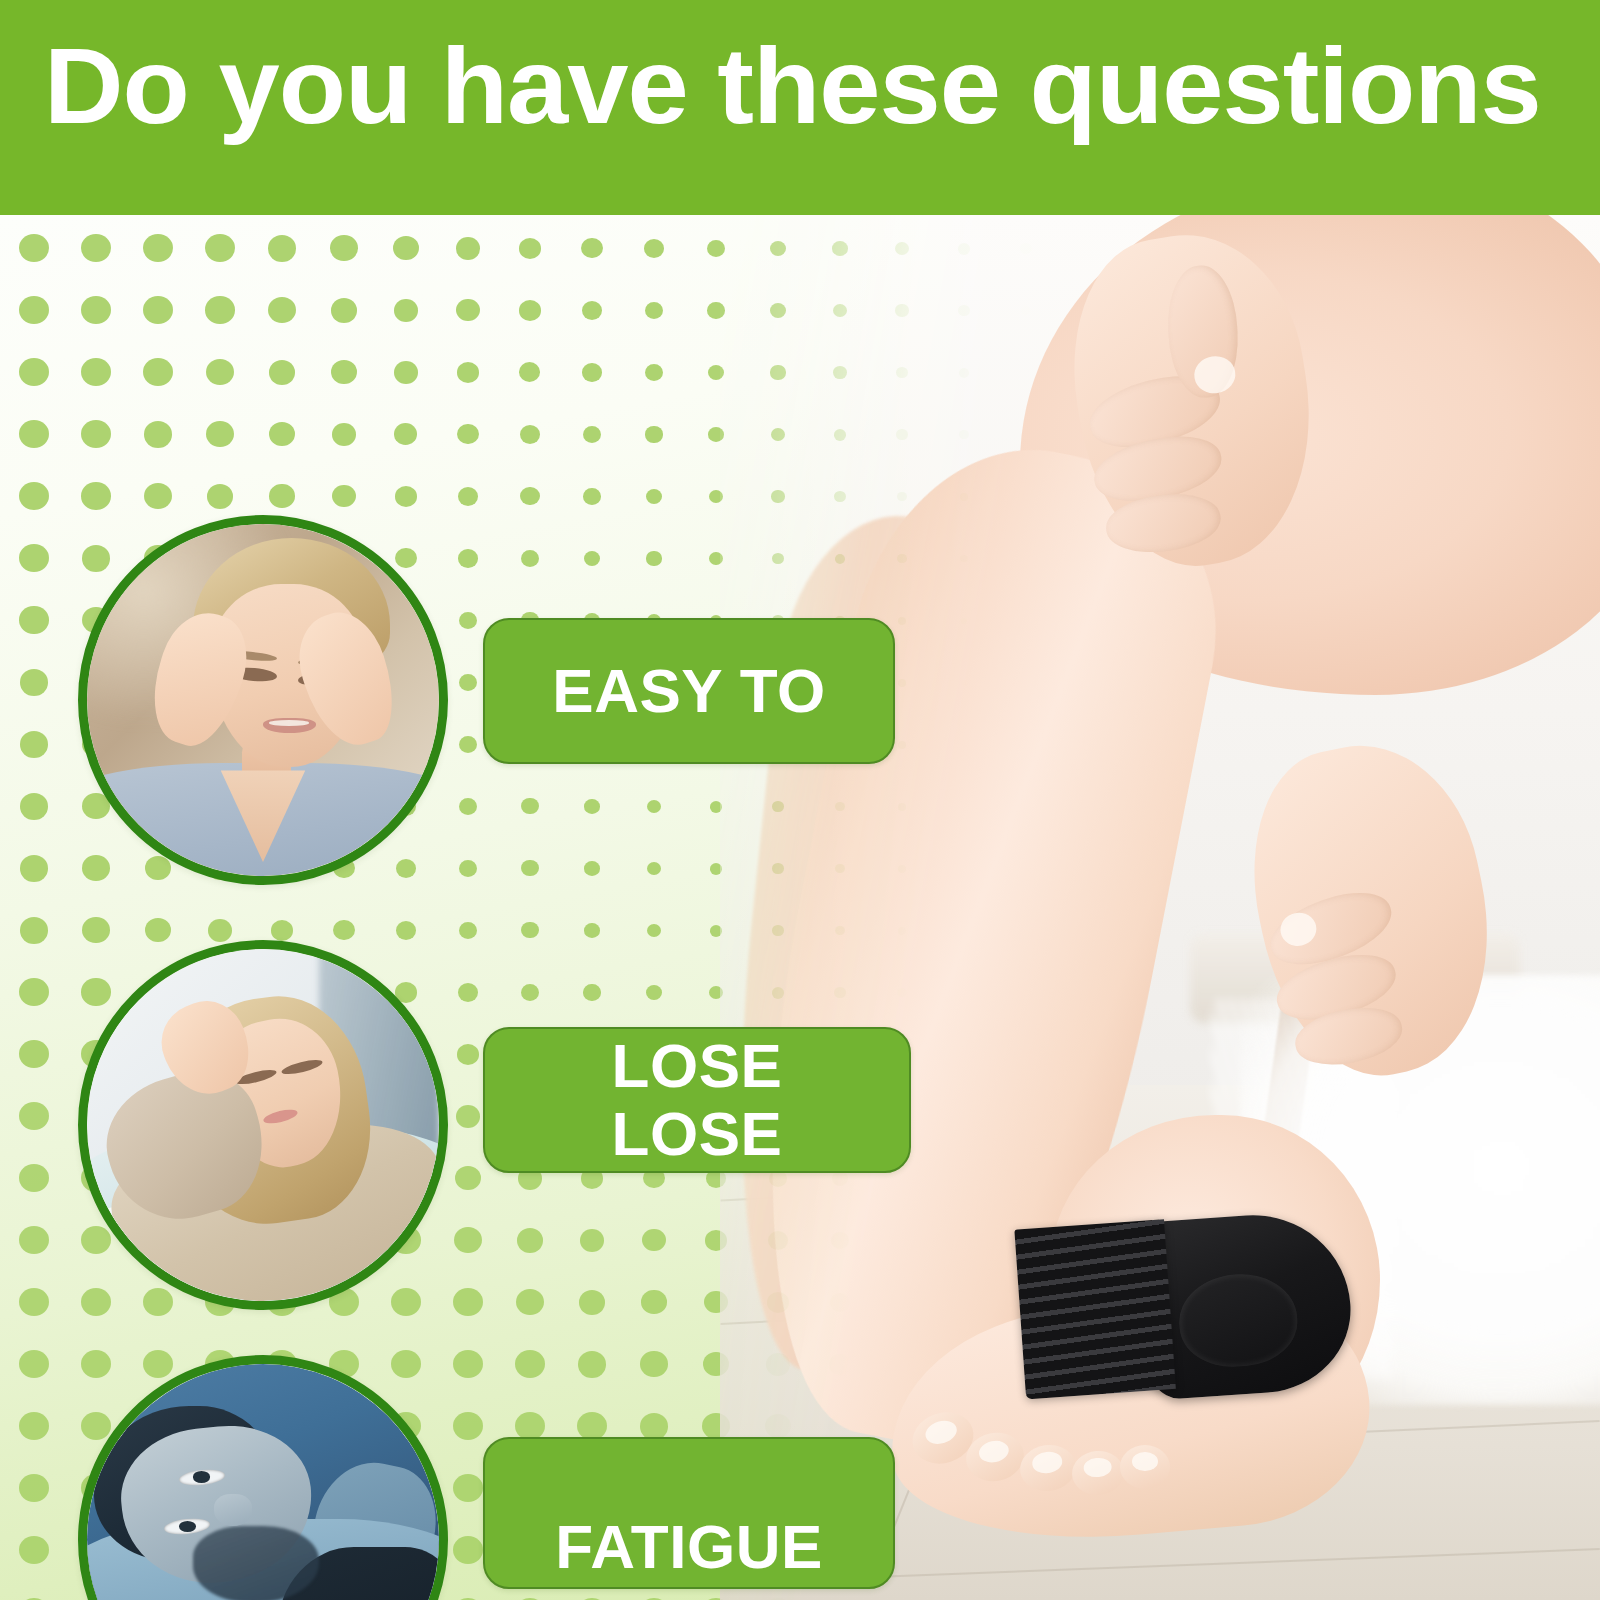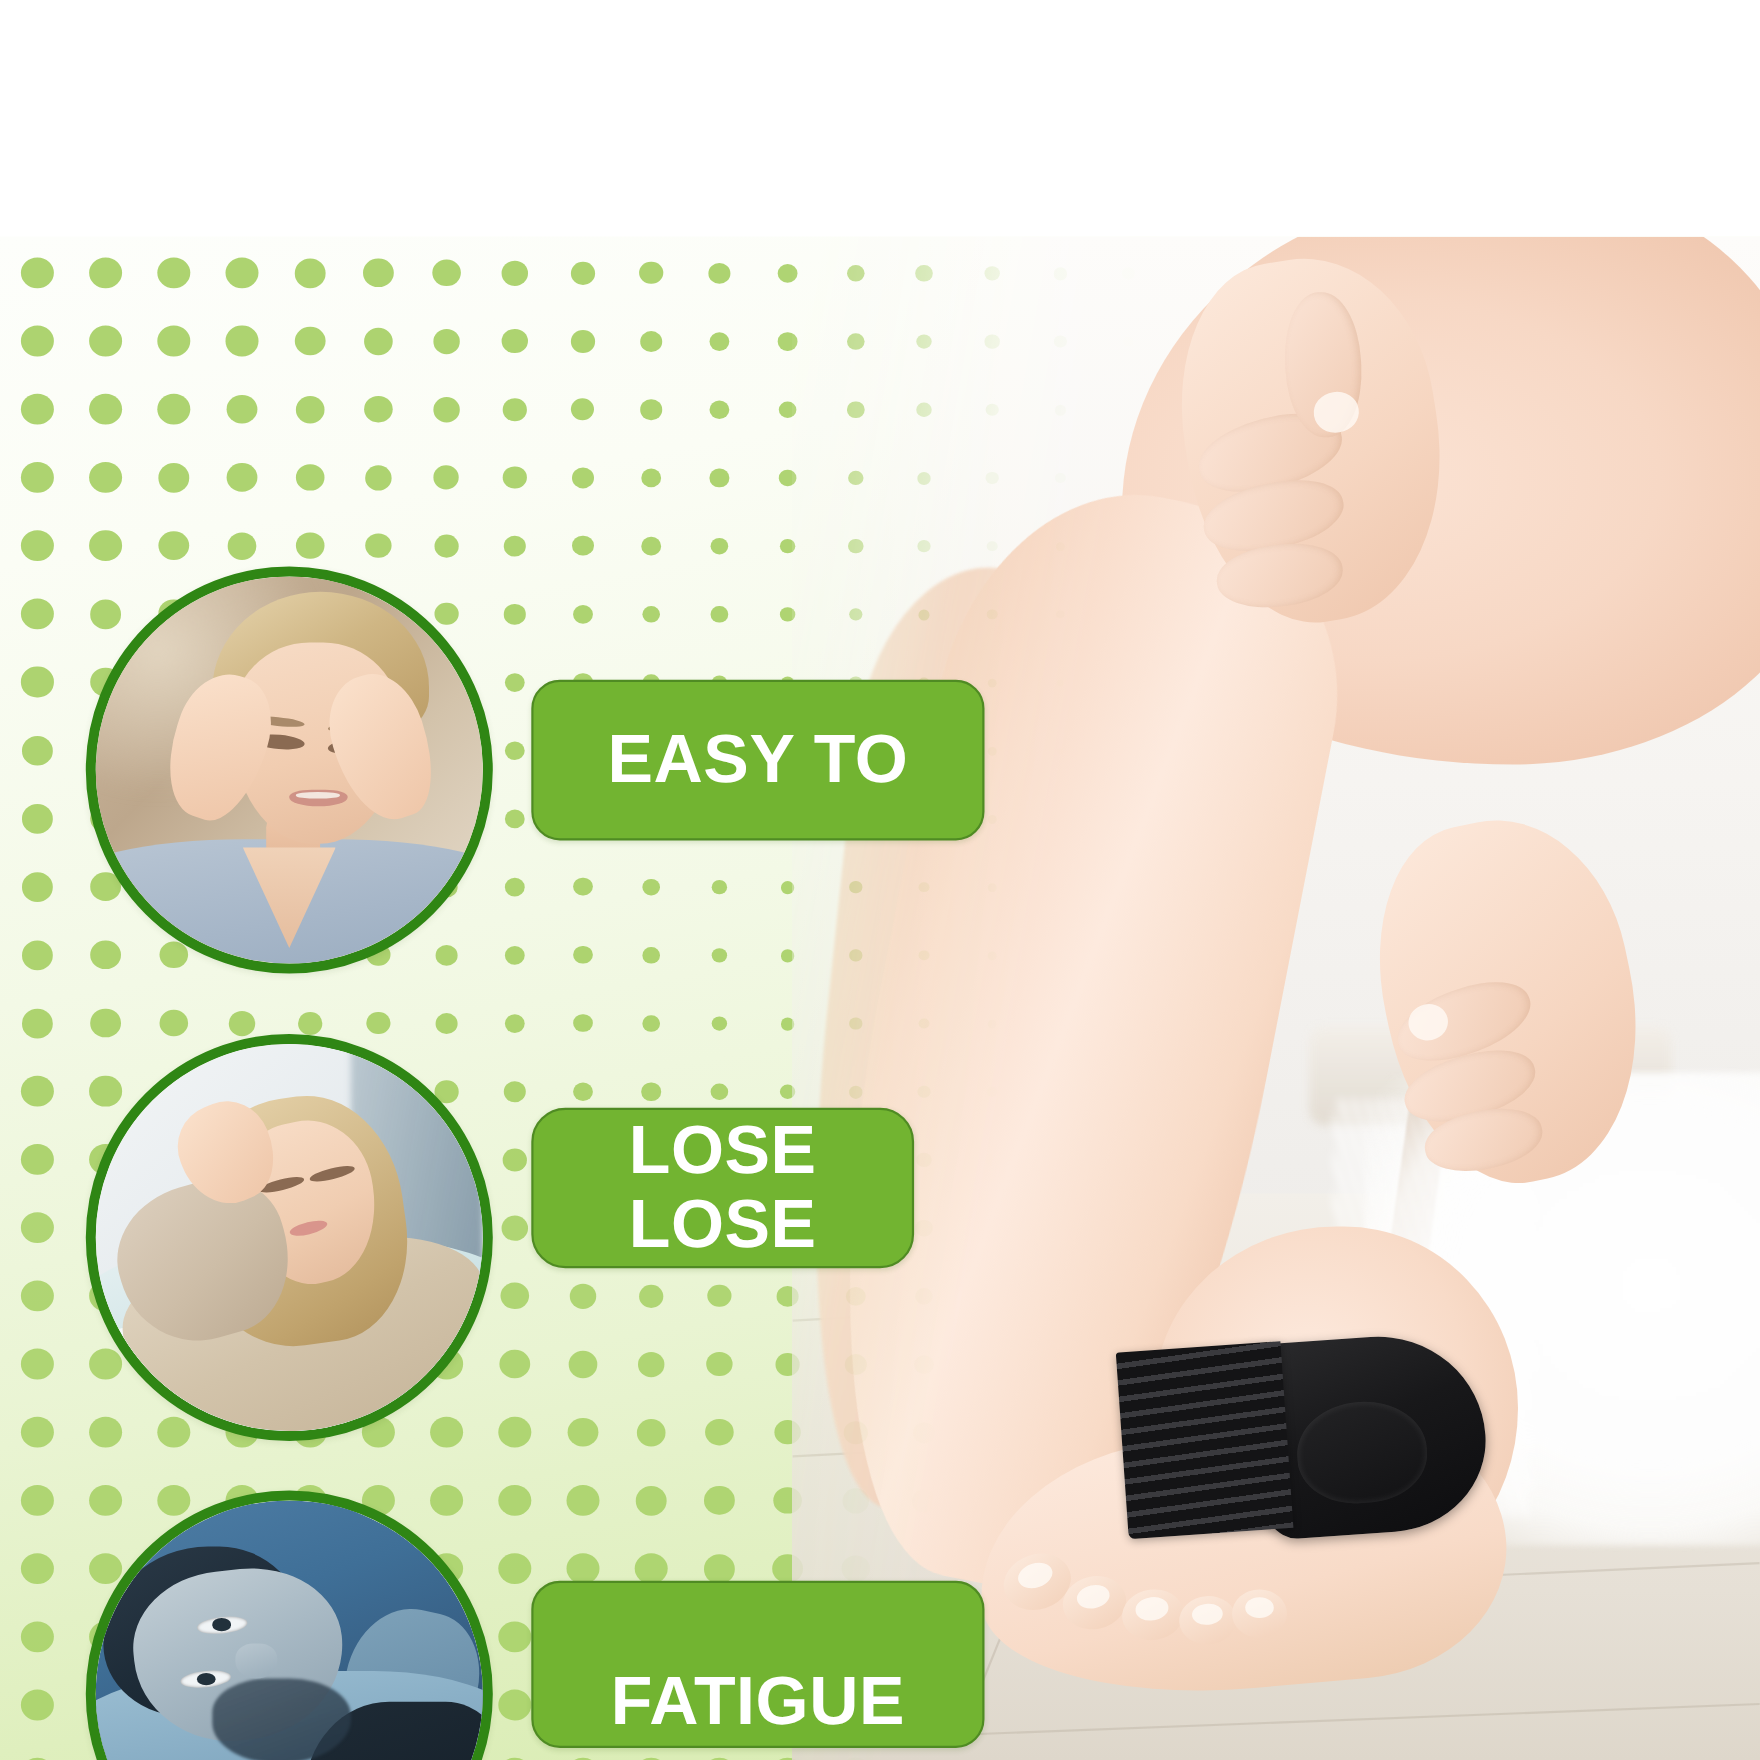--- a/index.html
+++ b/index.html
@@ -372,28 +372,31 @@
     text-align:center;
     display:flex;
     align-items:center;
     justify-content:center;
     letter-spacing:0.5px;
     box-shadow:0 2px 5px rgba(70,110,30,.16);
     padding:6px 14px;
   }
   .badge .badge-text { display:block; width:100%; }
   #badge-fatigue { left:483px; top:403px;  width:412px; height:146px; }
-  #badge-sleep   { left:483px; top:792px;  width:348px; height:146px;border-radius:31px; }
+  #badge-sleep   { left:483px; top:812px;  width:428px; height:146px; }
   #badge-health  { left:483px; top:1222px; width:412px; height:152px; }
 </style>
 </head>
 <body>
 
 <div id="poster">
 
+  <div id="header-banner">
+    <div id="header-title">Do you have these questions</div>
+  </div>
 
   <div id="content-area">
 
     <div id="dot-layer">
         <span class="dot" style="left: 19px; top: 19px; width: 30px; height: 28.2px; background: rgb(169, 209, 104); opacity: 0.95;"></span>
         <span class="dot" style="left: 81px; top: 19px; width: 30px; height: 28.2px; background: rgb(169, 209, 104); opacity: 0.95;"></span>
         <span class="dot" style="left: 143px; top: 19px; width: 30px; height: 28.2px; background: rgb(169, 209, 104); opacity: 0.95;"></span>
         <span class="dot" style="left: 205px; top: 19px; width: 30px; height: 28.2px; background: rgb(169, 209, 104); opacity: 0.95;"></span>
         <span class="dot" style="left: 267.57px; top: 19.5697px; width: 28.8607px; height: 27.1291px; background: rgb(169, 209, 104); opacity: 0.95;"></span>
         <span class="dot" style="left: 330.311px; top: 20.3114px; width: 27.3772px; height: 25.7345px; background: rgb(169, 209, 104); opacity: 0.95;"></span>

